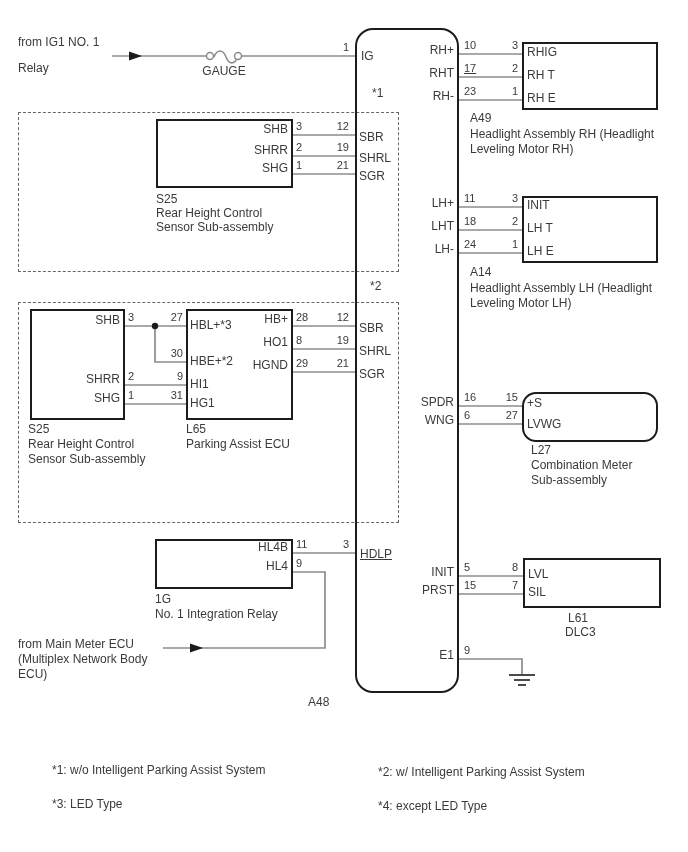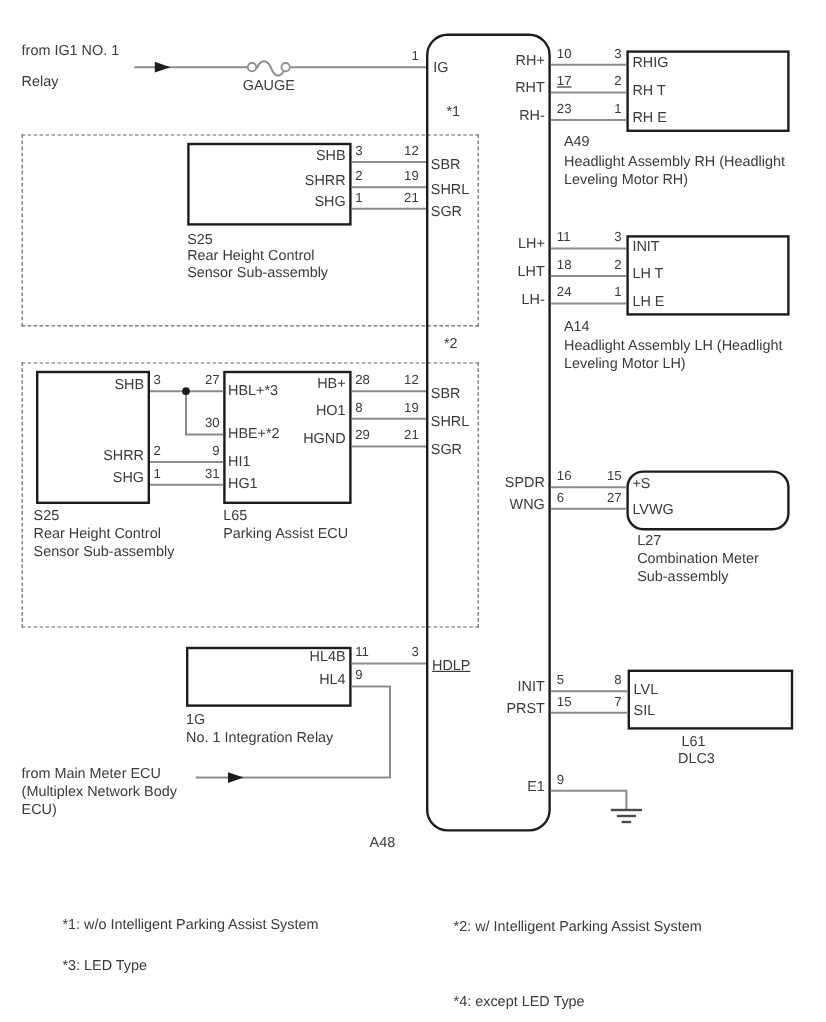--- a/index.html
+++ b/index.html
@@ -179,14 +179,14 @@
     <div class="txt" style="left: 528px; top: 567px;">LVL</div>
     <div class="txt" style="left: 528px; top: 585px;">SIL</div>
     <div class="txt" style="left: 568px; top: 611px;">L61</div>
     <div class="txt" style="left: 565px; top: 625px;">DLC3</div>
     <div class="txt" style="left: 404px; top: 648px; width: 50px; text-align: right;">E1</div>
     <div class="txt pin" style="left: 464px; top: 644px;">9</div>
     <div class="txt" style="left: 308px; top: 695px;">A48</div>
     <div class="txt" style="left: 52px; top: 763px;">*1: w/o Intelligent Parking Assist System</div>
     <div class="txt" style="left: 378px; top: 765px;">*2: w/ Intelligent Parking Assist System</div>
     <div class="txt" style="left: 52px; top: 797px;">*3: LED Type</div>
-    <div class="txt" style="left: 378px; top: 799px; margin-top: 28px;">*4: except LED Type</div>
+    <div class="txt" style="left: 378px; top: 799px;">*4: except LED Type</div>
   </div>
 
 </body></html>

